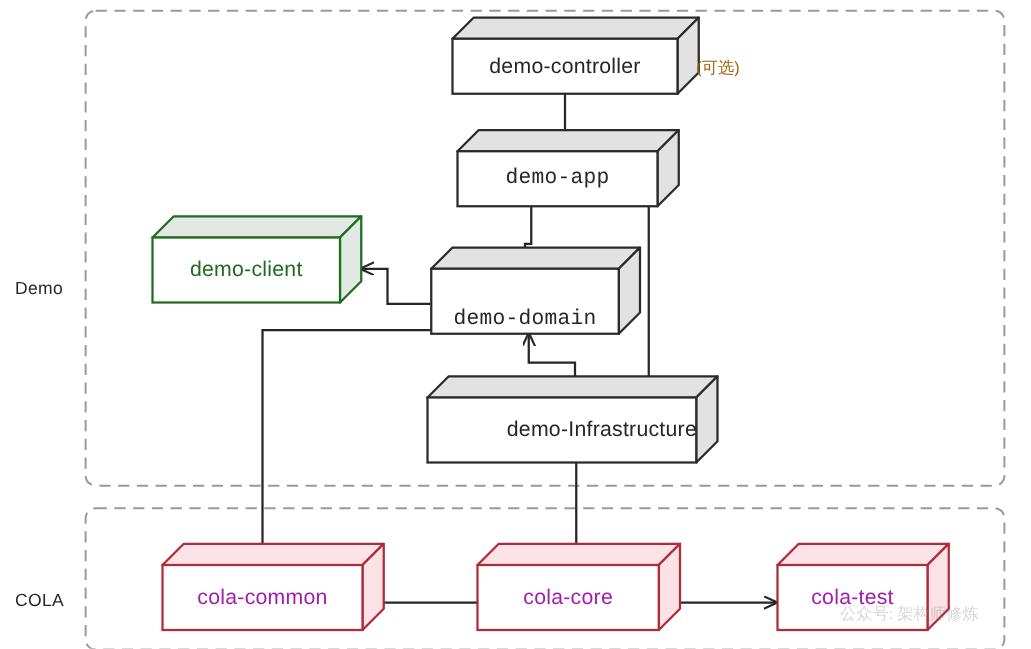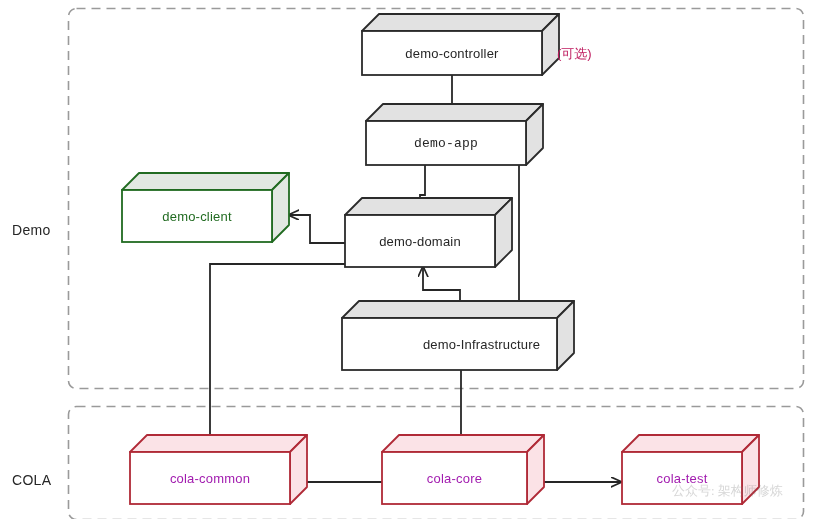--- a/index.html
+++ b/index.html
@@ -16,26 +16,26 @@
   .zone-label{
     position:absolute;
     font-size:14px;
     color:#262626;
     letter-spacing:.3px;
     white-space:nowrap;
   }
   .opt-label{
     position:absolute;
     font-size:13px;
-    color:#be185d;
+    color:#a16207;
     white-space:nowrap;
   }
   .box-label{
     position:absolute;
-    font-size:13px;
+    font-size:17px;
     white-space:nowrap;
     transform:translate(-50%,-50%);
     letter-spacing:.2px;
   }
   .lbl-dark{color:#262626;}
   .lbl-green{color:#216b21;}
   .lbl-red{color:#a21caf;}
   .wm{
     position:absolute;
     font-size:13px;
@@ -112,21 +112,21 @@
         </g>
       </g>
   </svg>
 
   <div id="labels-layer">
       <div class="zone-label" style="left: 12px; top: 222px;">Demo</div>
       <div class="zone-label" style="left: 12px; top: 472px;">COLA</div>
       <div class="box-label lbl-dark" style="left: 452px; top: 53px;">demo-controller</div>
       <div class="box-label lbl-dark" style="left: 446px; top: 143px; font-family: Liberation Mono, monospace;">demo-app</div>
       <div class="box-label lbl-green" style="left: 197px; top: 216px;">demo-client</div>
-      <div class="box-label lbl-dark" style="left: 420px; top: 241px;">demo-domain</div>
+      <div class="box-label lbl-dark" style="left: 420px; top: 256px; font-family: Liberation Mono, monospace;">demo-domain</div>
       <div class="box-label lbl-dark" style="left: 449.5px; top: 344px; margin-left: 32px;">demo-Infrastructure</div>
       <div class="box-label lbl-red" style="left: 210px; top: 478px;">cola-common</div>
       <div class="box-label lbl-red" style="left: 454.5px; top: 478px;">cola-core</div>
       <div class="box-label lbl-red" style="left: 682px; top: 478px;">cola-test</div>
       <div class="opt-label" style="left: 557px; top: 45px;">(可选)</div>
       <div class="wm" style="left: 672px; top: 482px;">公众号: 架构师修炼</div>
     </div>
 </div>
 
 </body></html>

